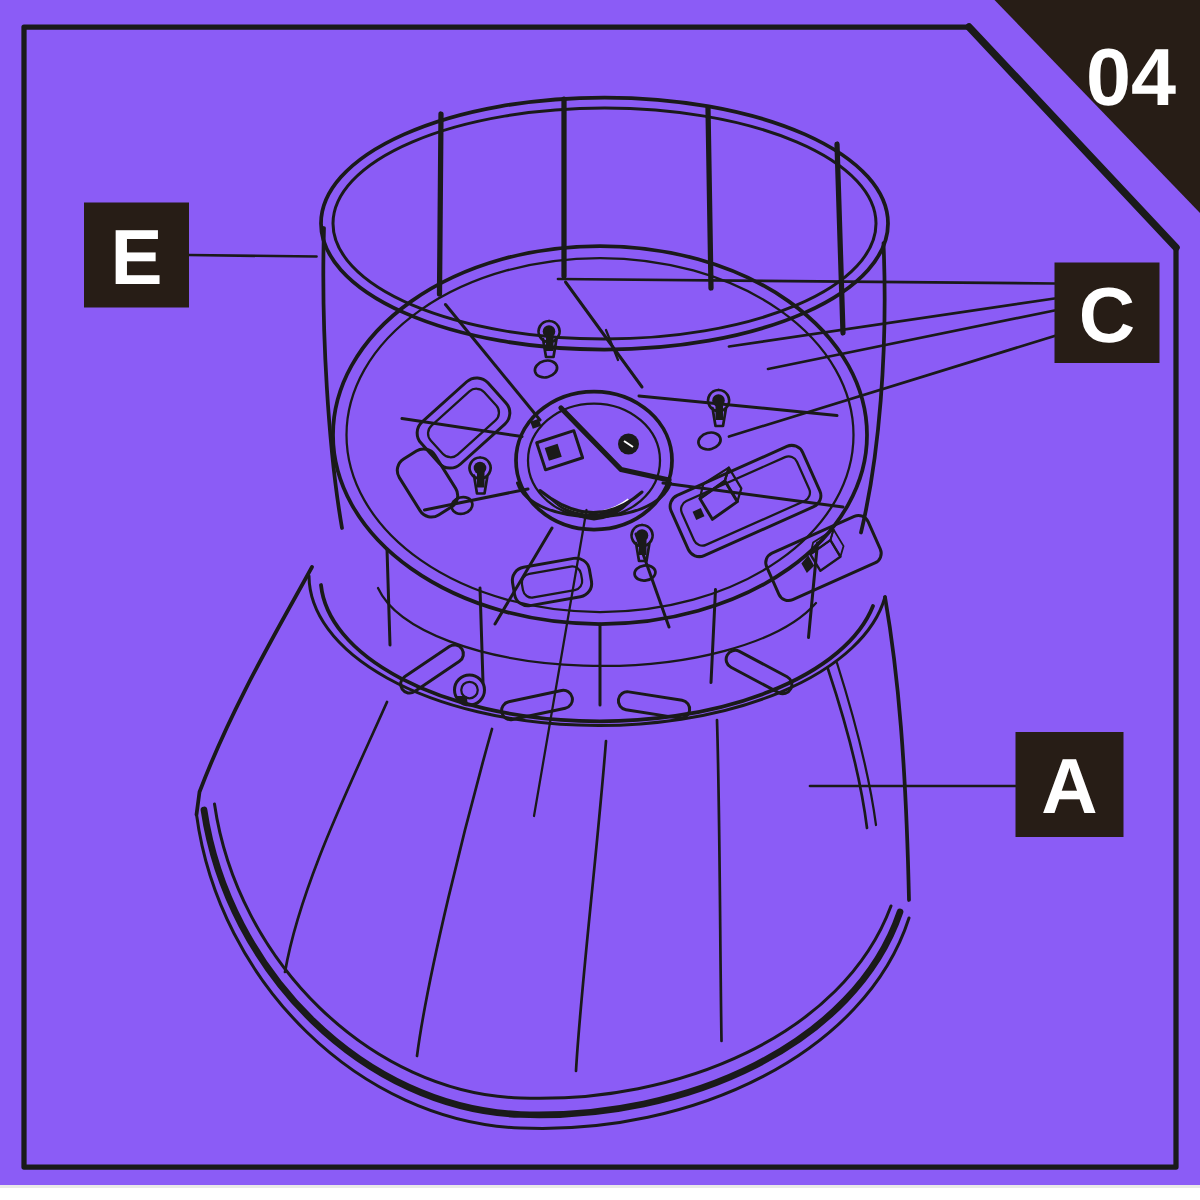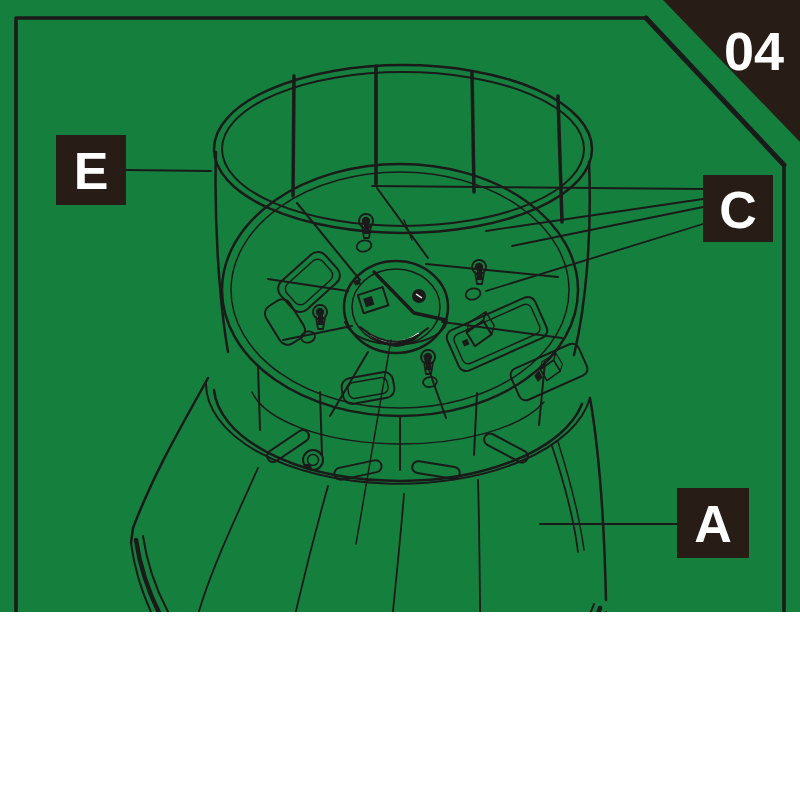--- a/index.html
+++ b/index.html
@@ -1,16 +1,16 @@
 <!DOCTYPE html>
 <html><head>
 <meta charset="utf-8">
 <style>
   html,body{margin:0;padding:0;background:#ffffff;}
-  .stage{position:relative;width:800px;height:612px;background:#15803d;overflow:hidden;
+  .stage{position:relative;width:800px;height:792px;background:#8b5cf6;overflow:hidden;
          font-family:"Liberation Sans", sans-serif;text-decoration:underline;}
   svg{display:block}
   .ln{fill:none;stroke:#1a1a1a;stroke-linecap:round;stroke-linejoin:round;}
   .w25{stroke-width:2.5}.w2{stroke-width:2}.w15{stroke-width:1.5}.w18{stroke-width:1.8}
   .w35{stroke-width:3.5}.w45{stroke-width:4.5}
   .callout-text{font-weight:bold;font-size:52px;fill:#ffffff;}
   .badge-text{font-weight:bold;font-size:54px;fill:#ffffff;}
 </style>
 </head>
 <body>

